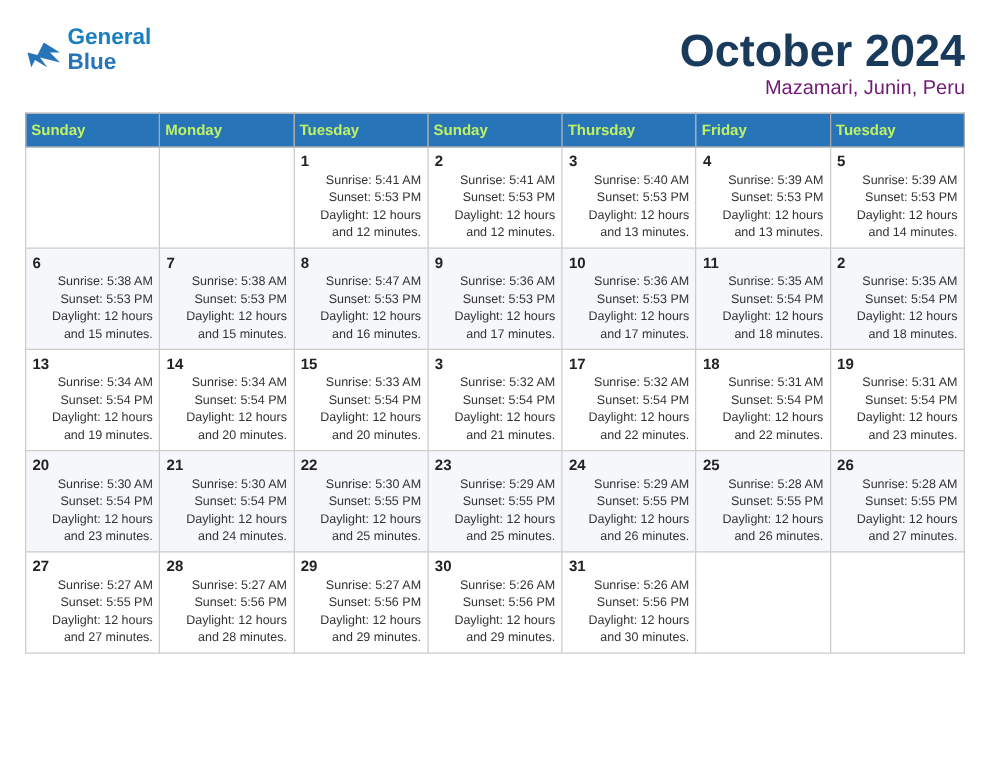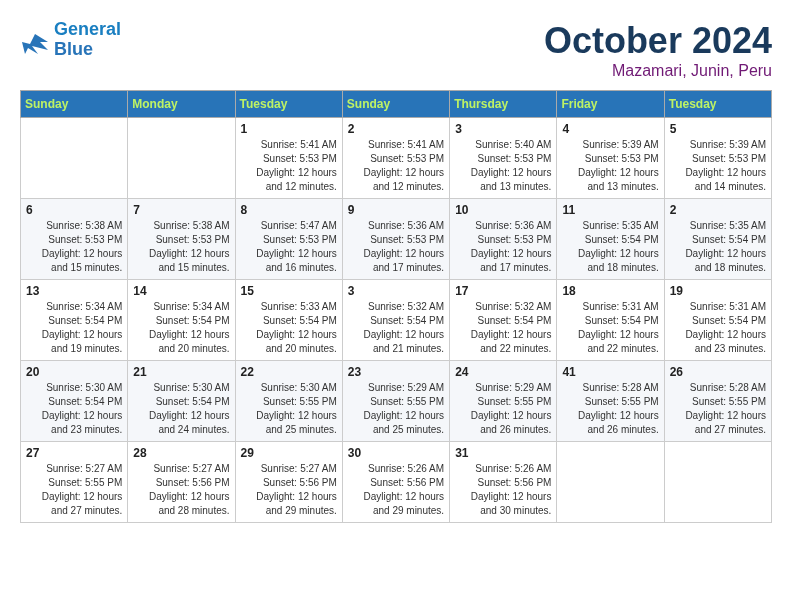--- a/index.html
+++ b/index.html
@@ -294,21 +294,21 @@
 and 25 minutes.</div>
         </td>
         <td>
           <span class="day-num">24</span>
           <div class="day-info">Sunrise: 5:29 AM
 Sunset: 5:55 PM
 Daylight: 12 hours
 and 26 minutes.</div>
         </td>
         <td>
-          <span class="day-num">41</span>
+          <span class="day-num">25</span>
           <div class="day-info">Sunrise: 5:28 AM
 Sunset: 5:55 PM
 Daylight: 12 hours
 and 26 minutes.</div>
         </td>
         <td>
           <span class="day-num">26</span>
           <div class="day-info">Sunrise: 5:28 AM
 Sunset: 5:55 PM
 Daylight: 12 hours

